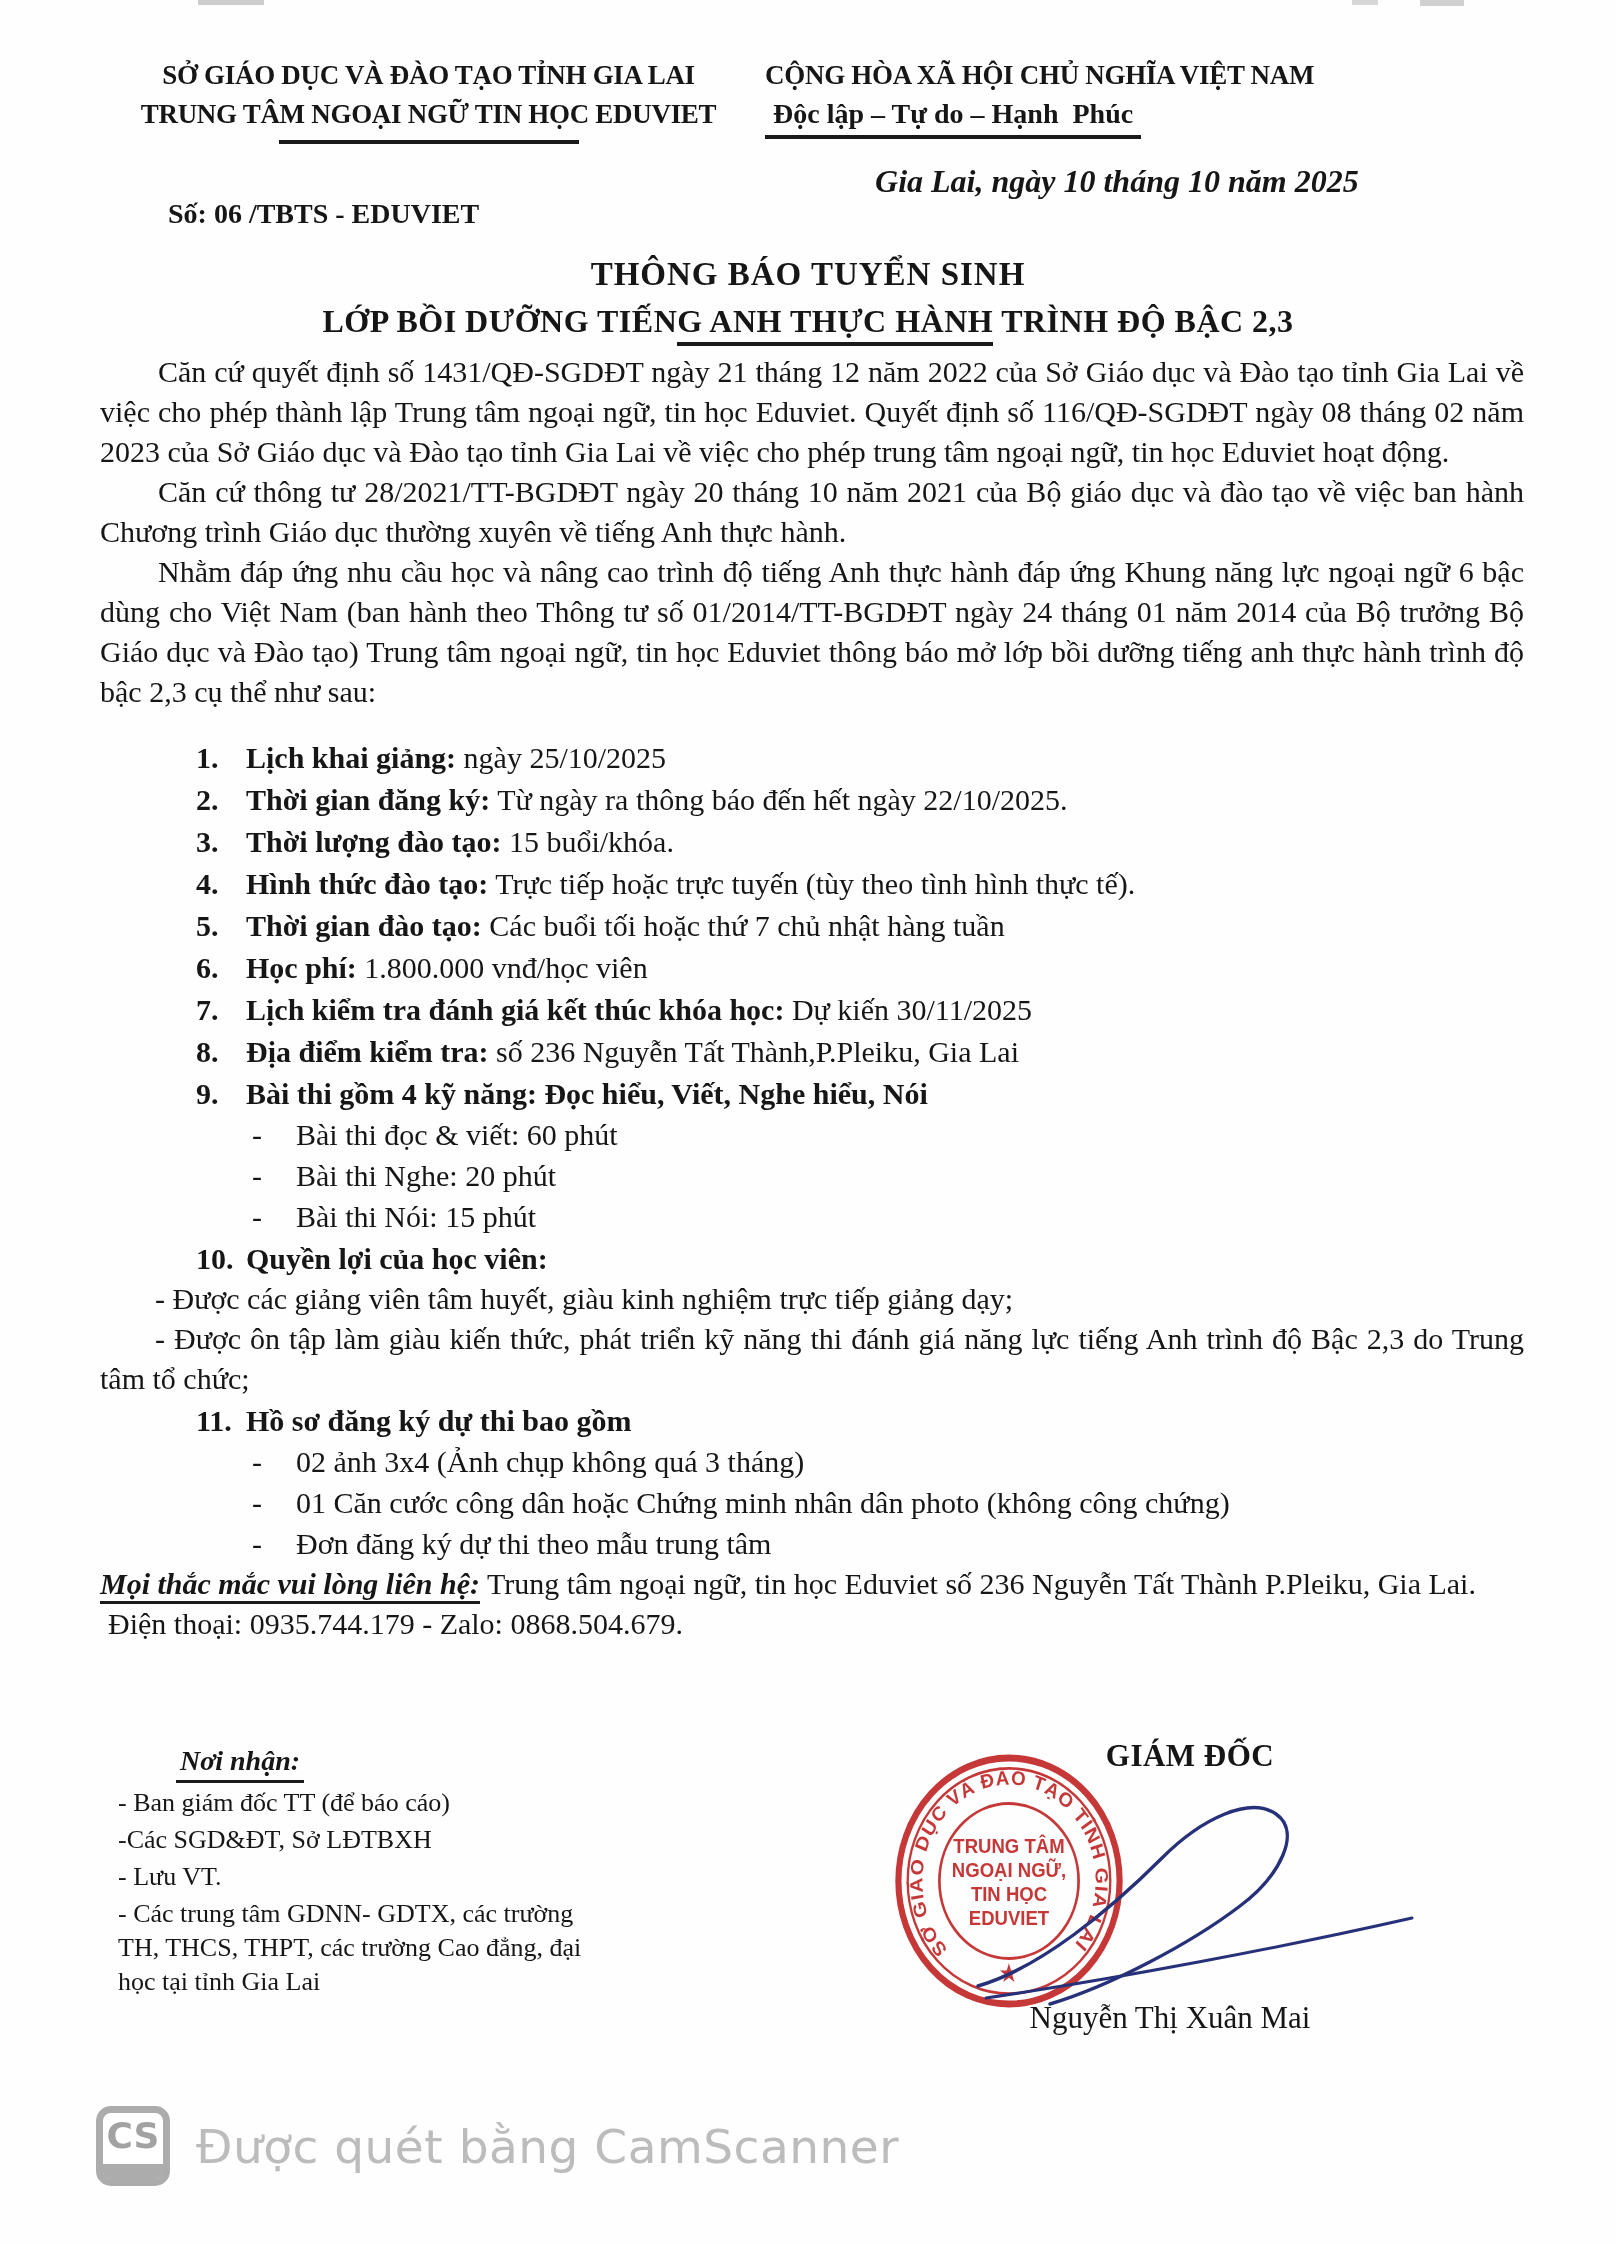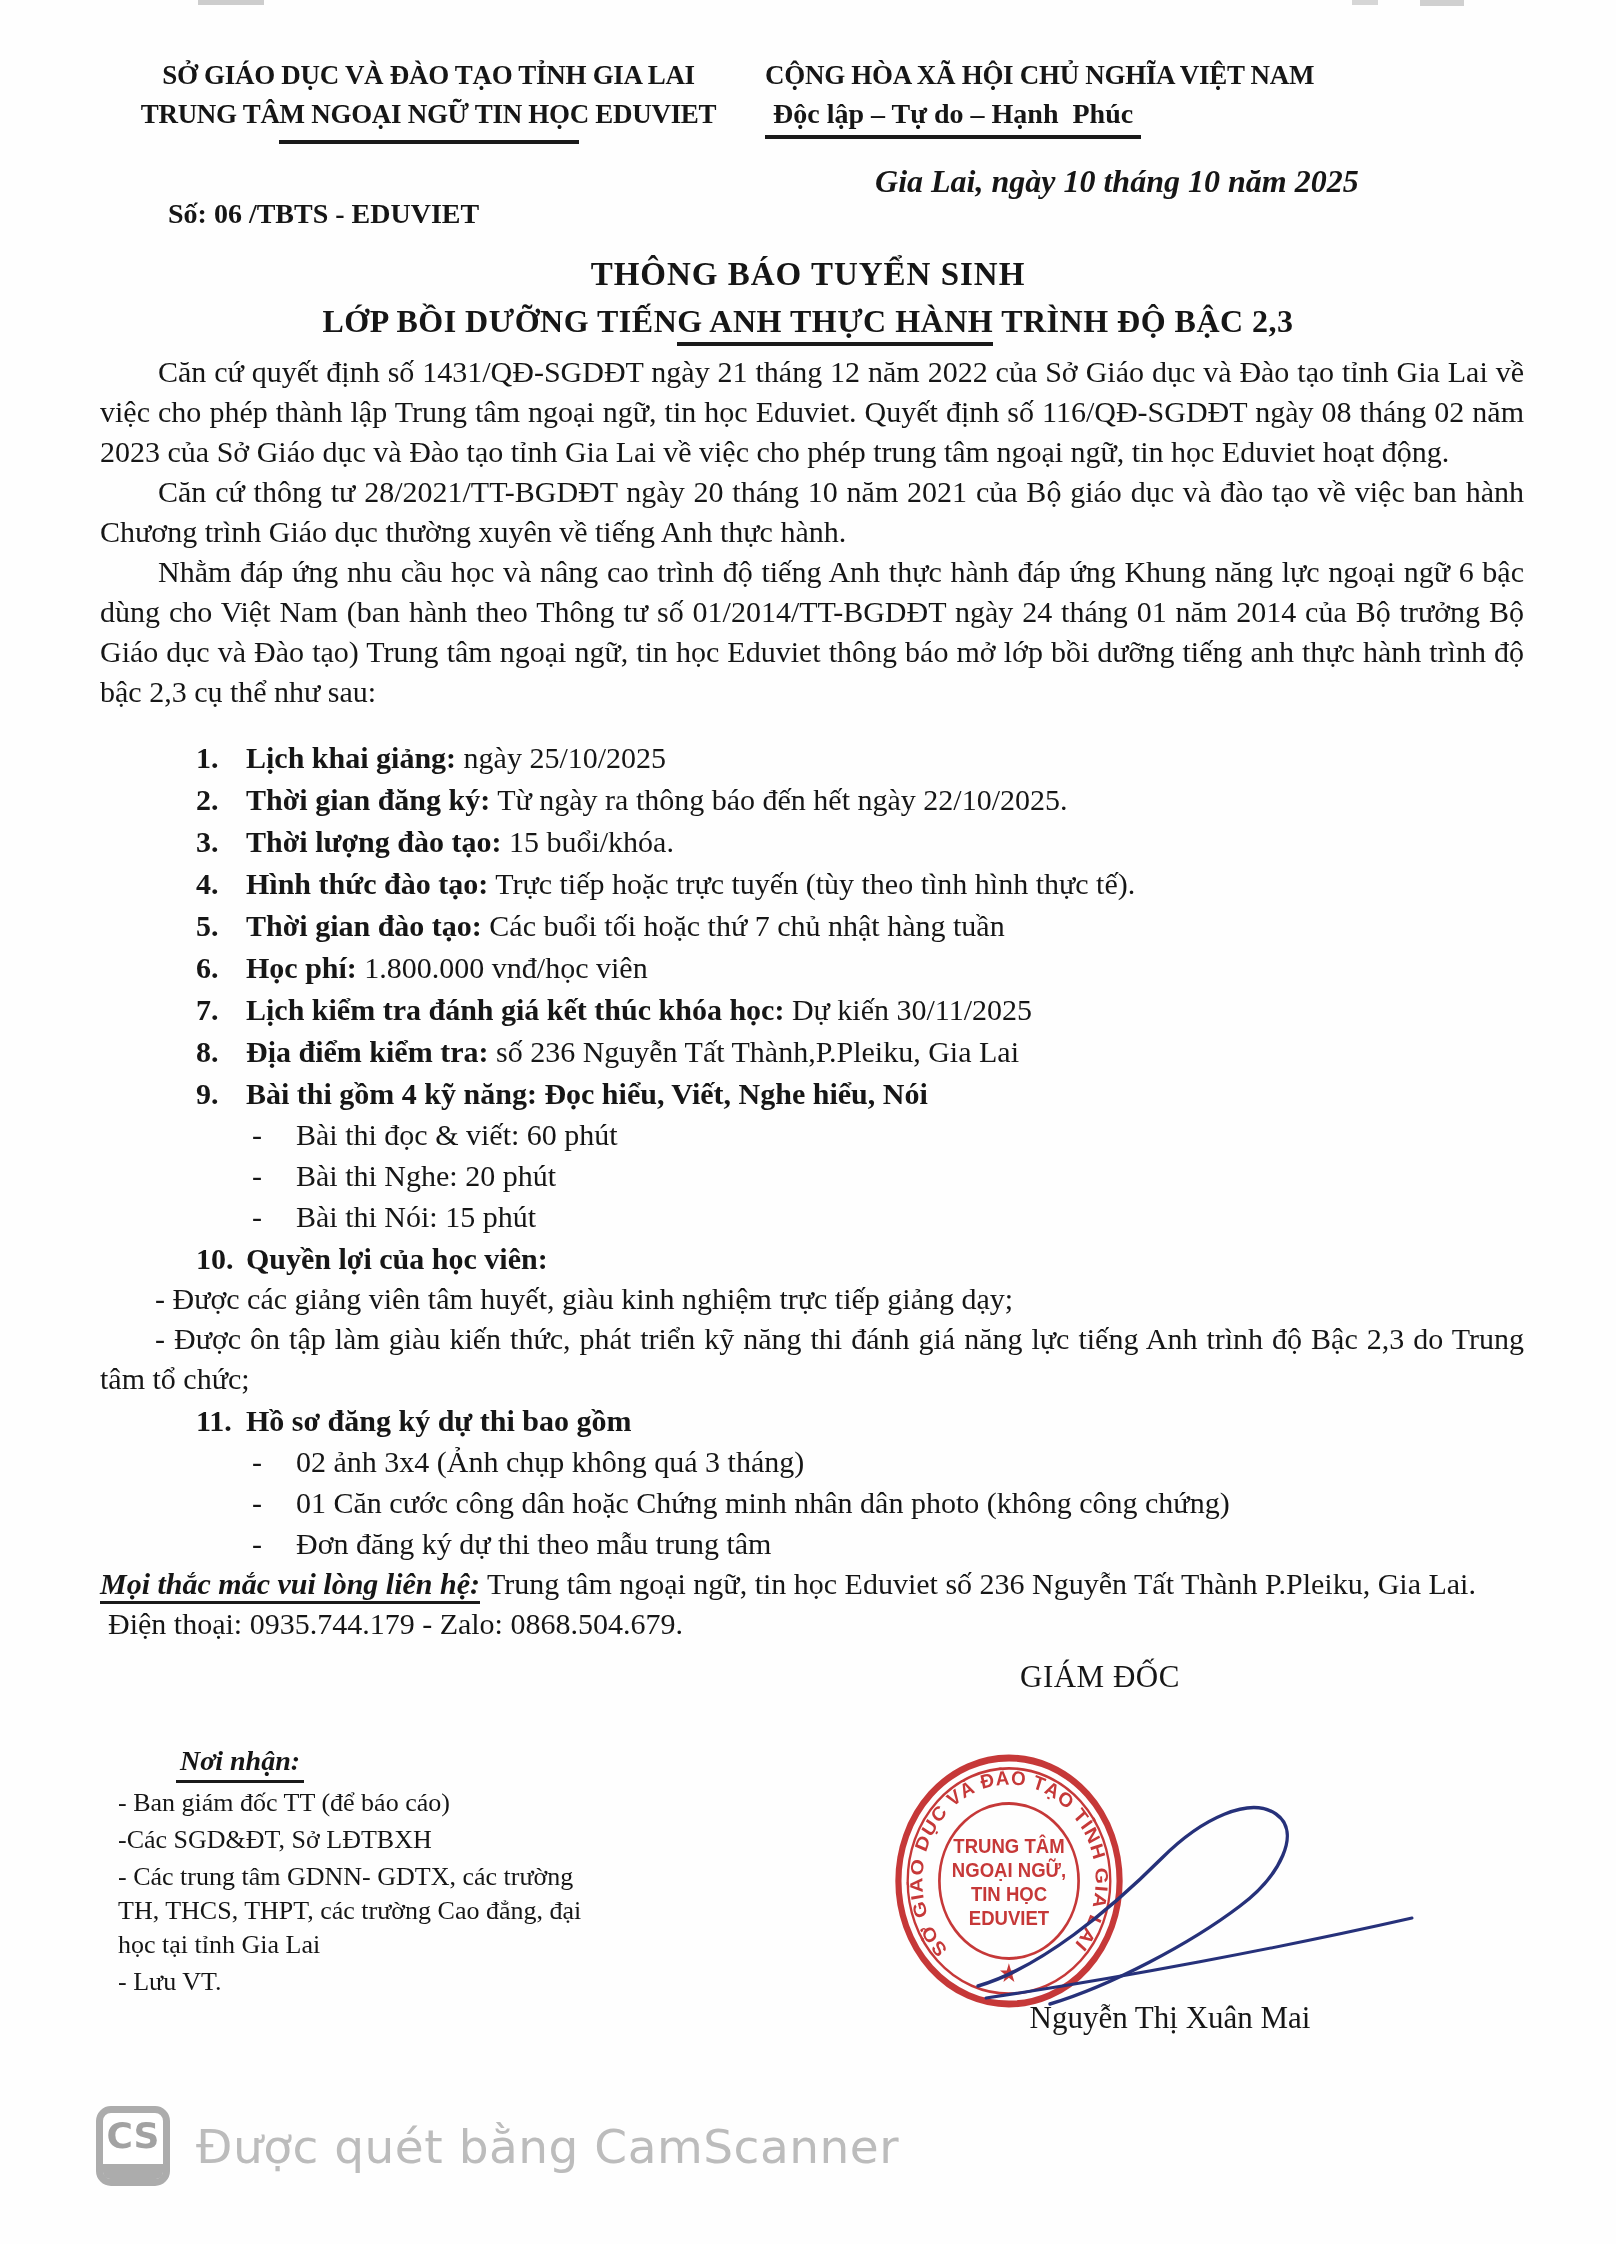--- a/index.html
+++ b/index.html
@@ -42,22 +42,22 @@
   .dash { display:inline-block; width:44px; }
   .benefit { text-indent:55px; margin:0; }
   .contact-lead { font-weight:bold; font-style:italic; border-bottom:3.5px solid #1a1a1a; padding-bottom:1px; }
   .phone-line { margin-left:8px; }
 
   
   .noi-nhan { position:absolute; top:1745px; left:118px; width:486px; }
   .noi-nhan-title { display:inline-block; font-size:28px; font-weight:bold; font-style:italic;
                     border-bottom:3.5px solid #1a1a1a; padding:0 4px 3px; margin-left:58px; }
   .recipient { font-size:26px; line-height:34px; margin-top:3px; text-align:left; }
-  .director-title { position:absolute; top:1659px; left:1020px; width:340px; text-align:left;
-                    font-size:31px; font-weight:normal; letter-spacing:0.5px; z-index:1; }
+  .director-title { position:absolute; top:1738px; left:1020px; width:340px; text-align:center;
+                    font-size:31px; font-weight:bold; letter-spacing:0.5px; z-index:1; }
   .signer-name { position:absolute; top:2000px; left:930px; width:480px; text-align:center;
                  font-size:31px; font-weight:normal; z-index:1; }
   .stamp { position:absolute; top:1752px; left:893px; width:232px; height:258px; z-index:2; opacity:0.93; }
   .stamp text { font-family:"Liberation Sans", sans-serif; }
   .signature { position:absolute; top:1790px; left:950px; width:480px; height:230px; z-index:3; }
 
   
   .camscanner { position:absolute; top:2106px; left:96px; display:flex; align-items:center; gap:26px; }
   .cs-icon { position:relative; width:74px; height:80px; border:7px solid #acacac; border-radius:15px; background:#fff; }
   .cs-letters { position:absolute; top:2px; left:0; right:0; text-align:center;
@@ -126,22 +126,22 @@
     </div>
 
     <p style="margin:0;"><span class="contact-lead">Mọi thắc mắc vui lòng liên hệ:</span><span> Trung tâm ngoại ngữ, tin học Eduviet số 236 Nguyễn Tất Thành P.Pleiku, Gia Lai.</span></p>
     <p class="phone-line">Điện thoại: 0935.744.179 - Zalo: 0868.504.679.</p>
   </div>
 
   <div class="noi-nhan">
     <div><span class="noi-nhan-title">Nơi nhận:</span></div>
     <div class="recipient">- Ban giám đốc TT (để báo cáo)</div>
     <div class="recipient">-Các SGD&amp;ĐT, Sở LĐTBXH</div>
+    <div class="recipient">- Lưu VT.</div>
     <div class="recipient">- Các trung tâm GDNN- GDTX, các trường TH, THCS, THPT, các trường Cao đẳng, đại học tại tỉnh Gia Lai</div>
-    <div class="recipient">- Lưu VT.</div>
   </div>
 
   <div class="director-title">GIÁM ĐỐC</div>
 
   <svg class="stamp" viewBox="0 0 300 300" preserveAspectRatio="none">
     <circle cx="150" cy="150" r="143" fill="none" stroke="#c22a2a" stroke-width="8"></circle>
     <circle cx="150" cy="150" r="131" fill="none" stroke="#c22a2a" stroke-width="3"></circle>
     <circle cx="150" cy="150" r="90" fill="none" stroke="#c22a2a" stroke-width="3.5"></circle>
     <path id="ringPath" d="M 70.8 229.2 A 112 112 0 1 1 229.2 229.2" fill="none"></path>
     <text font-size="23" font-weight="bold" fill="#c22a2a" letter-spacing="1">

